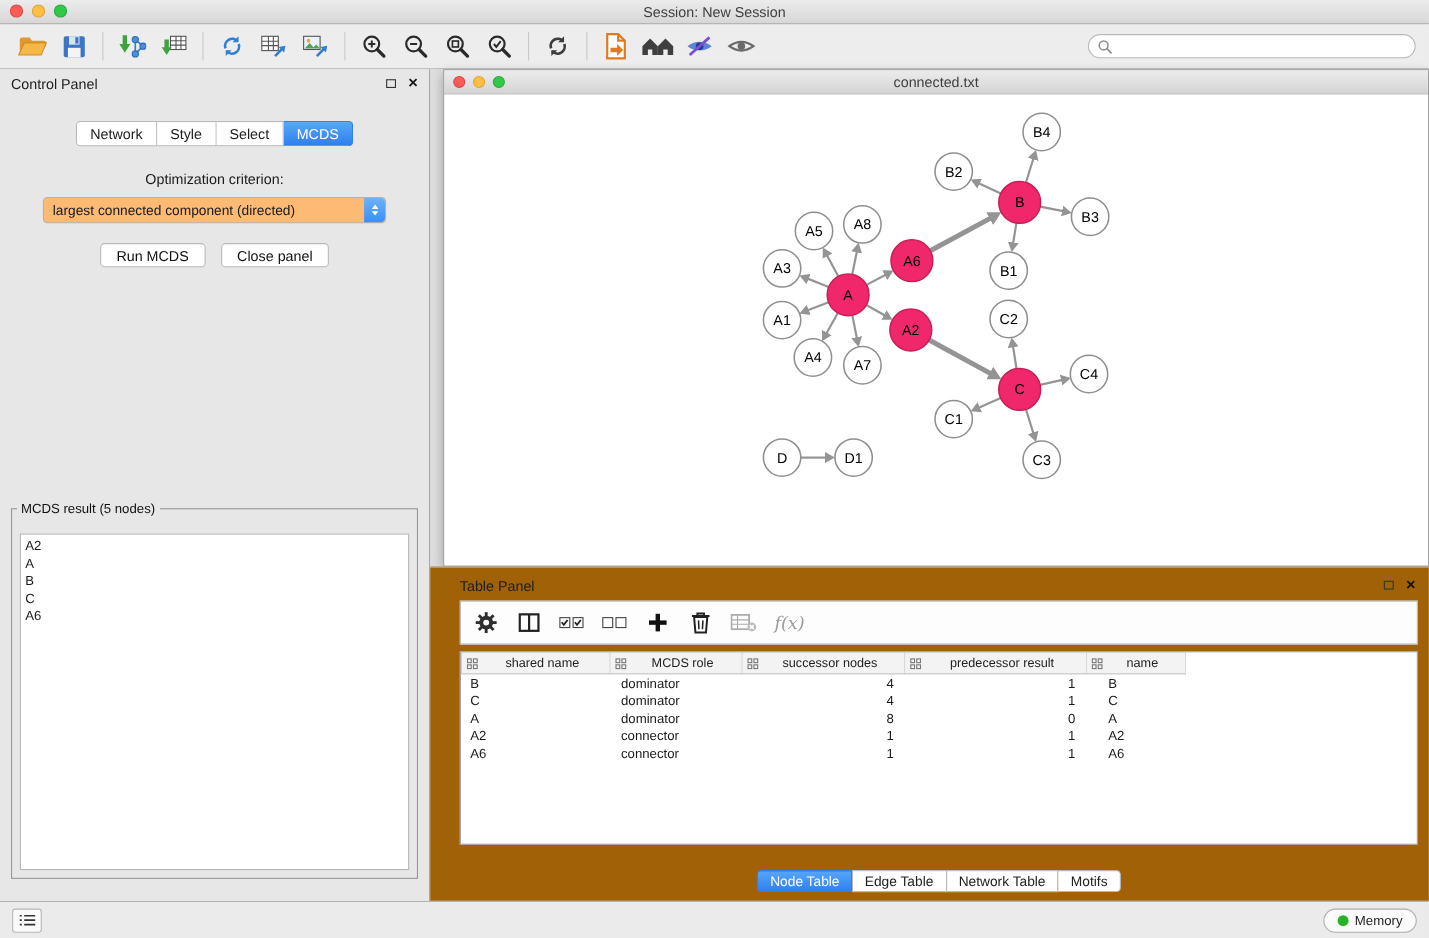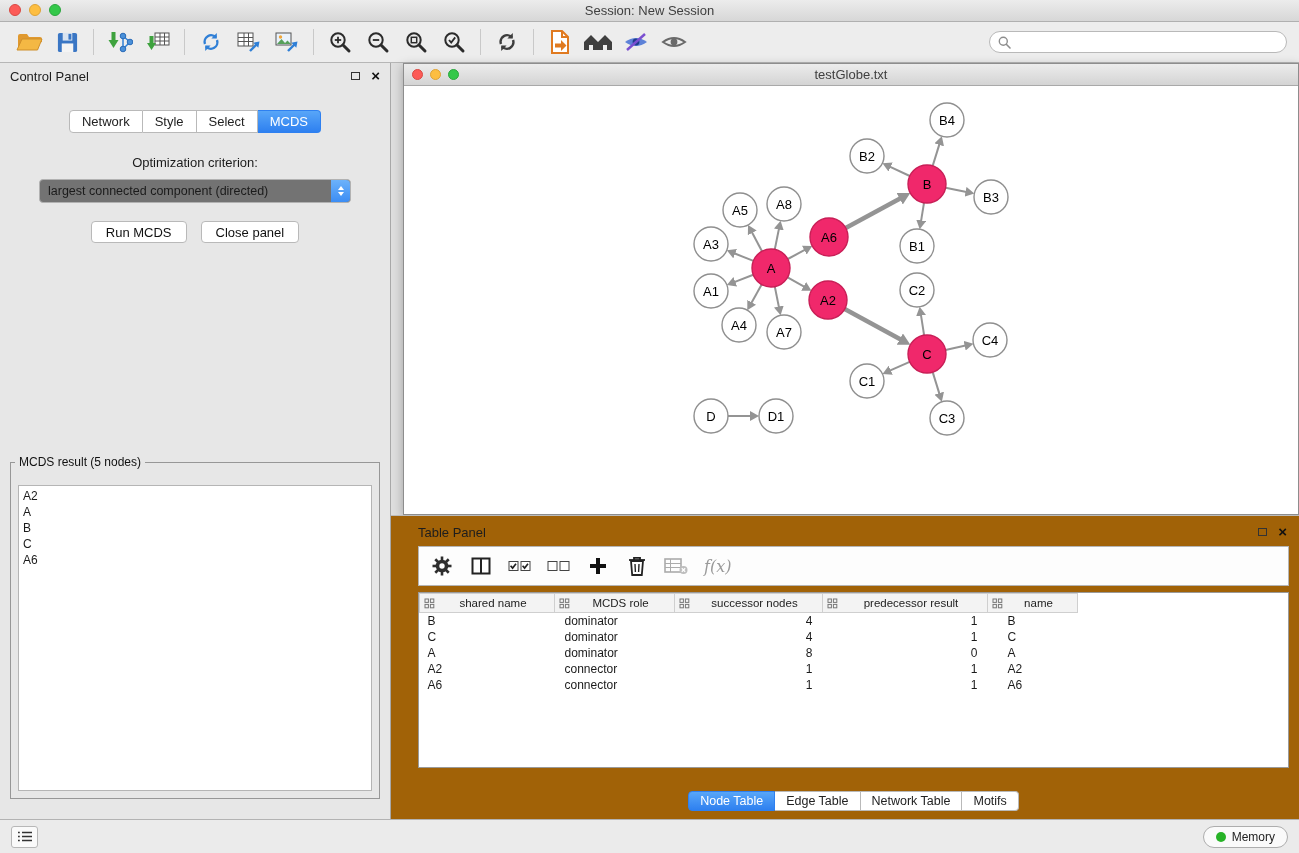--- a/index.html
+++ b/index.html
@@ -33,21 +33,21 @@
   .panel-header-icons { margin-left:auto; display:flex; align-items:center; gap:11px; }
   .float-box { width:9px; height:8px; border:1.5px solid #333; display:inline-block; }
   .close-x { font-size:15px; font-weight:700; color:#111; line-height:12px; }
   .segmented { display:flex; width:max-content; }
   .seg { background:#fff; border:1px solid #b9b9b9; border-left:none; padding:3px 12px; font-size:13px; color:#222;margin-top:16px; }
   .seg:first-child { border-left:1px solid #b9b9b9; border-radius:4px 0 0 4px; }
   .seg:last-child { border-radius:0 4px 4px 0; }
   .seg.active { background:linear-gradient(#58a6f8,#2e80f0); border-color:#2e80f0; color:#fff; }
   .cp-tabs { margin:5px auto 0; }
   .opt-label { text-align:center; margin-top:22px; font-size:13px; }
-  .dropdown { margin:9px auto 0; width:312px; height:24px; background:#737373; border:1px solid #b2b2b2; border-radius:4px; position:relative; display:flex; align-items:center; padding-left:8px; font-size:12.5px; }
+  .dropdown { margin:9px auto 0; width:312px; height:24px; background:#fdba74; border:1px solid #b2b2b2; border-radius:4px; position:relative; display:flex; align-items:center; padding-left:8px; font-size:12.5px; }
   .dd-stepper { position:absolute; right:0; top:0; bottom:0; width:19px; border-radius:0 4px 4px 0; background:linear-gradient(#6cb2fa,#3c8df4); display:flex; flex-direction:column; align-items:center; justify-content:center; gap:2px; }
   .tri-up { width:0; height:0; border-left:3.5px solid transparent; border-right:3.5px solid transparent; border-bottom:4.5px solid #fff; }
   .tri-down { width:0; height:0; border-left:3.5px solid transparent; border-right:3.5px solid transparent; border-top:4.5px solid #fff; }
   .btn-row { display:flex; justify-content:center; gap:14px; margin-top:18px; }
   .mac-btn { background:#fff; border:1px solid #b9b9b9; border-radius:4px; height:22px; padding:0 14px; font-size:13px; color:#111; font-family:inherit; }
   .result-box { position:absolute; left:10px; right:10px; top:392px; bottom:20px; border:1px solid #979797; }
   .result-box legend { font-size:12px; padding:0 4px; margin-left:4px; color:#111; }
   .result-list { position:absolute; left:7px; right:7px; top:16px; bottom:7px; background:#fff; border:1px solid #b5b5b5; overflow:auto; padding:2px 0; }
   .result-item { font-size:12px; line-height:16px; padding:0 4px; }
 
@@ -281,21 +281,21 @@
 
     <div class="right-area">
 
       <div class="network-window">
         <div class="inner-titlebar">
           <div class="inner-traffic">
             <span class="light red"></span>
             <span class="light yellow"></span>
             <span class="light green"></span>
           </div>
-          <span class="titlebar-text">testGlobe.txt</span>
+          <span class="titlebar-text">connected.txt</span>
         </div>
         <div class="canvas">
           <svg id="network-svg">
             <defs>
               <marker id="arrow-normal" viewBox="0 0 10 10" refX="1" refY="5" markerWidth="10" markerHeight="10" markerUnits="userSpaceOnUse" orient="auto">
                   <path d="M0,0 L9,5 L0,10 z" fill="#949494"></path>
                 </marker>
               <marker id="arrow-thick" viewBox="0 0 13 13" refX="1" refY="6.5" markerWidth="13" markerHeight="13" markerUnits="userSpaceOnUse" orient="auto">
                   <path d="M0,0 L12,6.5 L0,13 z" fill="#949494"></path>
                 </marker>

